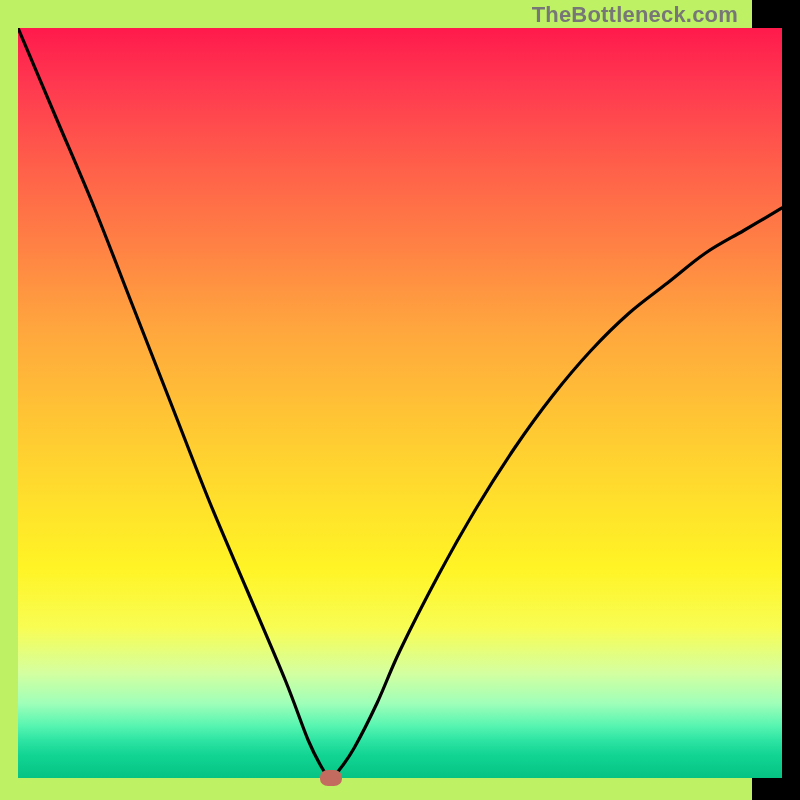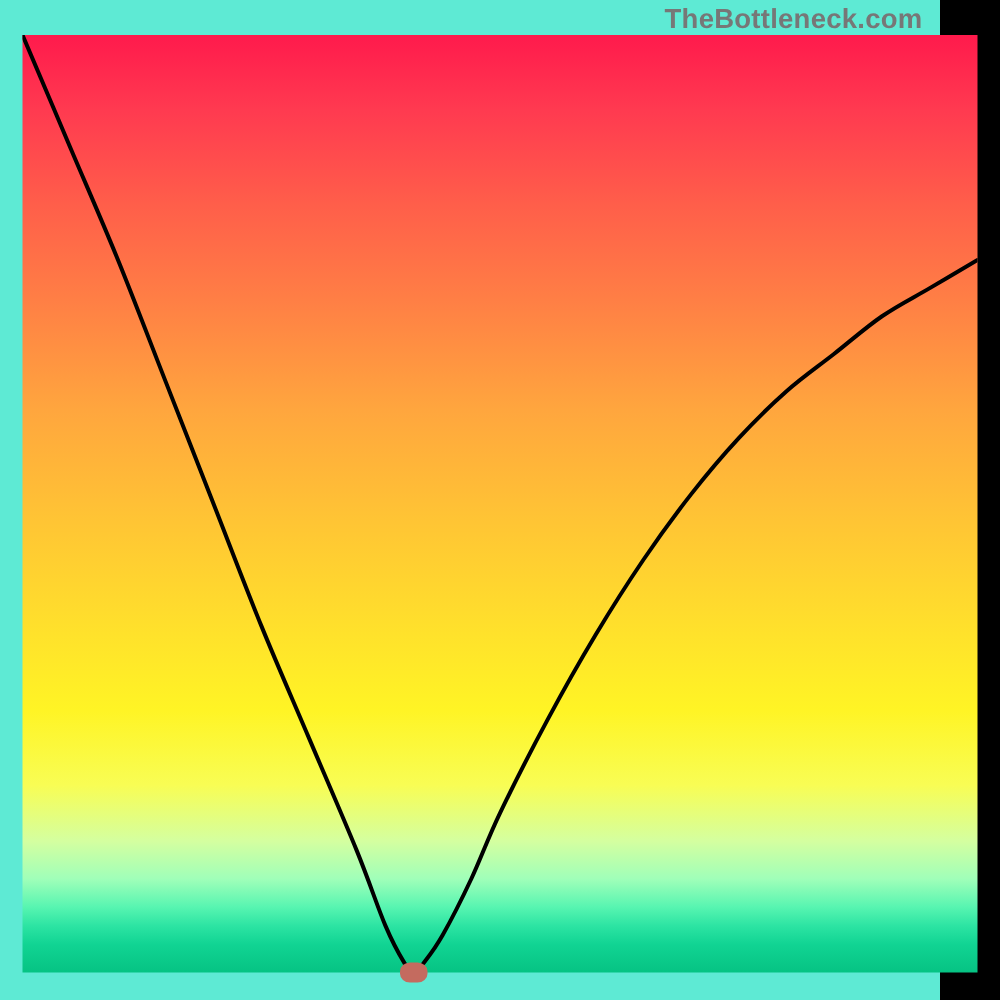--- a/index.html
+++ b/index.html
@@ -10,21 +10,21 @@
     background: #000;
     font-family: Arial, Helvetica, sans-serif;
     overflow: hidden;
   }
   .frame {
     position: absolute;
     top: 0;
     left: 0;
     width: 752px;
     height: 800px;
-    background: #5eead4;
+    background: #bef264;
   }
   .watermark {
     position: absolute;
     top: 2px;
     right: 14px;
     color: #777;
     font-size: 22px;
     font-weight: 600;
     letter-spacing: 0.2px;
     z-index: 5;

